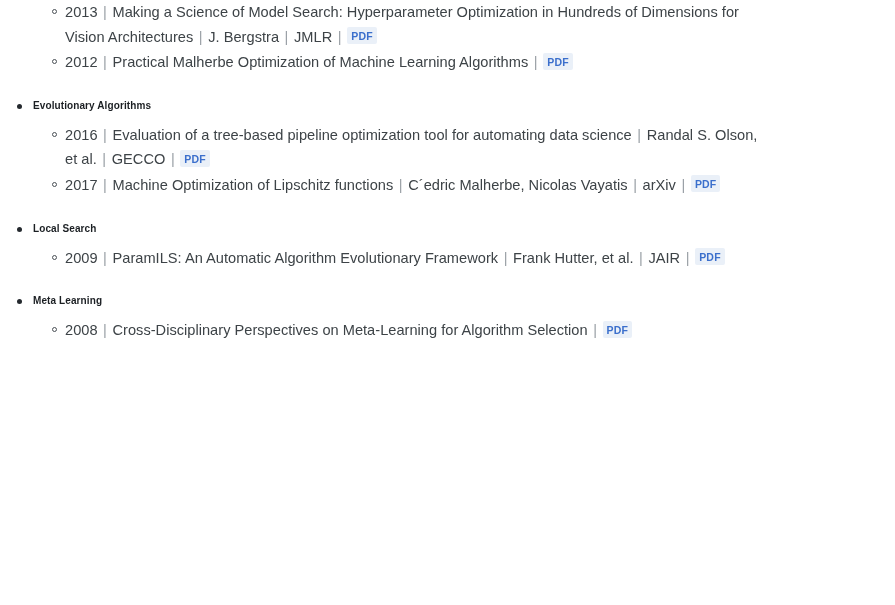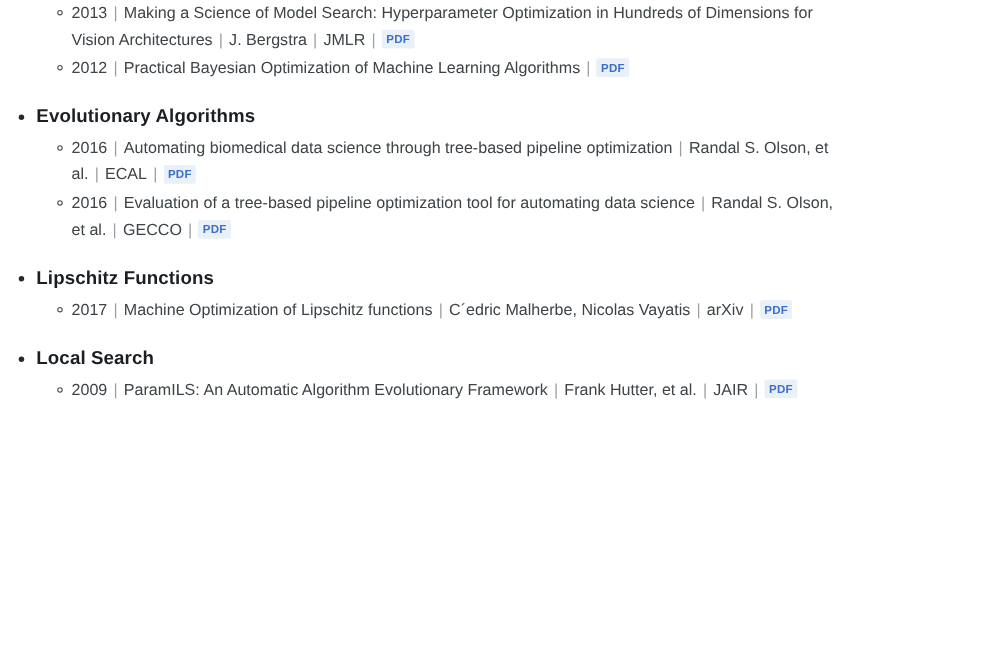--- a/index.html
+++ b/index.html
@@ -30,21 +30,21 @@
     margin: 0;
     padding: 0;
   }
   li.cat-item {
     position: relative;
     margin: 0;
     padding: 0;
   }
   li.cat-item > .cat-header {
     position: relative;
-    font-size: 17px;
+    font-size: 10px;
     line-height: 22px;
     color: #1b1f23;
     font-weight: 600;
     padding-left: 33px;
     margin-top: 20px;
     margin-bottom: 6px;
     letter-spacing: 0.1px;
   }
   li.cat-item > .cat-header .disc-bullet {
     position: absolute;
@@ -112,38 +112,42 @@
     padding-top: 2px;
   }
 </style>
 </head>
 <body>
 
 <div class="page">
 
   <ul class="paper-list first-block" id="orphan-list">
       <li class="paper-item"><span class="circle-bullet"></span><span>2013</span><span class="sep"> | </span><span>Making a Science of Model Search: Hyperparameter Optimization in Hundreds of Dimensions for Vision Architectures</span><span class="sep"> | </span><span>J. Bergstra</span><span class="sep"> | </span><span>JMLR</span><span class="sep"> | </span><span class="pdf-badge">PDF</span></li>
-      <li class="paper-item"><span class="circle-bullet"></span><span>2012</span><span class="sep"> | </span><span>Practical Bayesian Optimization of Machine Learning Algorithms</span><span class="sep"> | </span><span class="pdf-badge">PDF</span></li>
+      <li class="paper-item"><span class="circle-bullet"></span><span>2012</span><span class="sep"> | </span><span>Practical Malherbe Optimization of Machine Learning Algorithms</span><span class="sep"> | </span><span class="pdf-badge">PDF</span></li>
     </ul>
 
   <ul class="cat-list" id="cat-list">
       <li class="cat-item">
         <div class="cat-header"><span class="disc-bullet"></span><span>Evolutionary Algorithms</span></div>
         <ul class="paper-list">
-          <li class="paper-item"><span class="circle-bullet"></span><span>2016</span><span class="sep"> | </span><span>Automating biomedical data science through tree-based pipeline optimization</span><span class="sep"> | </span><span>Randal S. Olson, et al.</span><span class="sep"> | </span><span>ECAL</span><span class="sep"> | </span><span class="pdf-badge">PDF</span></li>
           <li class="paper-item"><span class="circle-bullet"></span><span>2016</span><span class="sep"> | </span><span>Evaluation of a tree-based pipeline optimization tool for automating data science</span><span class="sep"> | </span><span>Randal S. Olson, et al.</span><span class="sep"> | </span><span>GECCO</span><span class="sep"> | </span><span class="pdf-badge">PDF</span></li>
         </ul>
       </li>
       <li class="cat-item">
-        <div class="cat-header"><span class="disc-bullet"></span><span>Lipschitz Functions</span></div>
         <ul class="paper-list">
           <li class="paper-item"><span class="circle-bullet"></span><span>2017</span><span class="sep"> | </span><span>Machine Optimization of Lipschitz functions</span><span class="sep"> | </span><span>C´edric Malherbe, Nicolas Vayatis</span><span class="sep"> | </span><span>arXiv</span><span class="sep"> | </span><span class="pdf-badge">PDF</span></li>
         </ul>
       </li>
       <li class="cat-item">
         <div class="cat-header"><span class="disc-bullet"></span><span>Local Search</span></div>
         <ul class="paper-list">
           <li class="paper-item"><span class="circle-bullet"></span><span>2009</span><span class="sep"> | </span><span>ParamILS: An Automatic Algorithm Evolutionary Framework</span><span class="sep"> | </span><span>Frank Hutter, et al.</span><span class="sep"> | </span><span>JAIR</span><span class="sep"> | </span><span class="pdf-badge">PDF</span></li>
         </ul>
       </li>
+      <li class="cat-item">
+        <div class="cat-header"><span class="disc-bullet"></span><span>Meta Learning</span></div>
+        <ul class="paper-list">
+          <li class="paper-item"><span class="circle-bullet"></span><span>2008</span><span class="sep"> | </span><span>Cross-Disciplinary Perspectives on Meta-Learning for Algorithm Selection</span><span class="sep"> | </span><span class="pdf-badge">PDF</span></li>
+        </ul>
+      </li>
     </ul>
 
 </div>
 
 </body></html>

